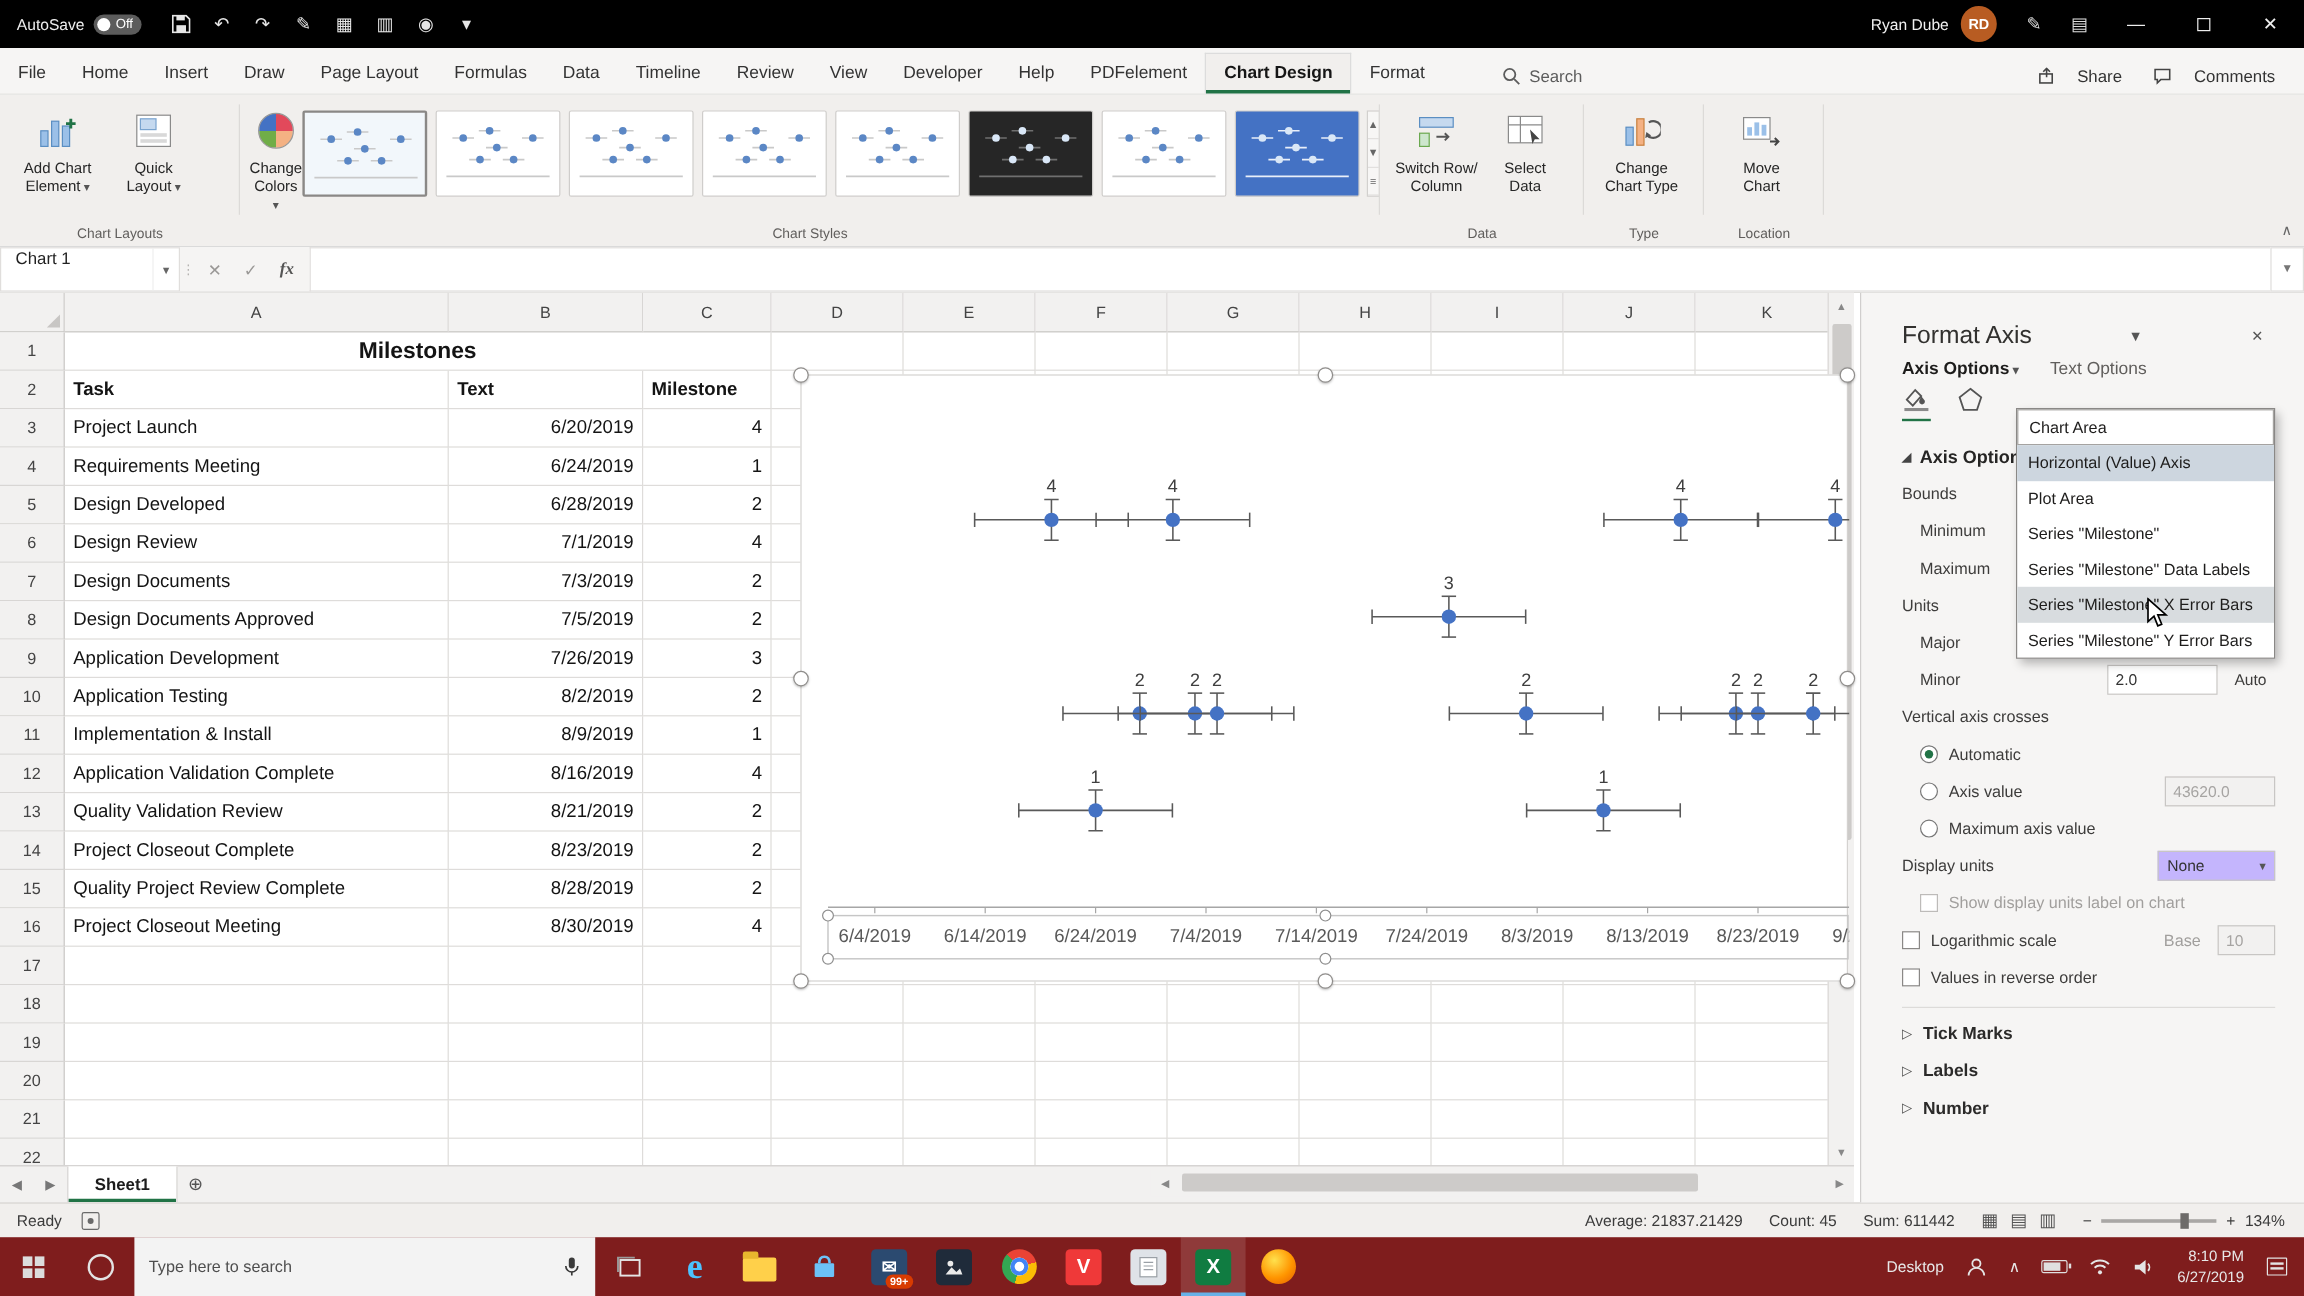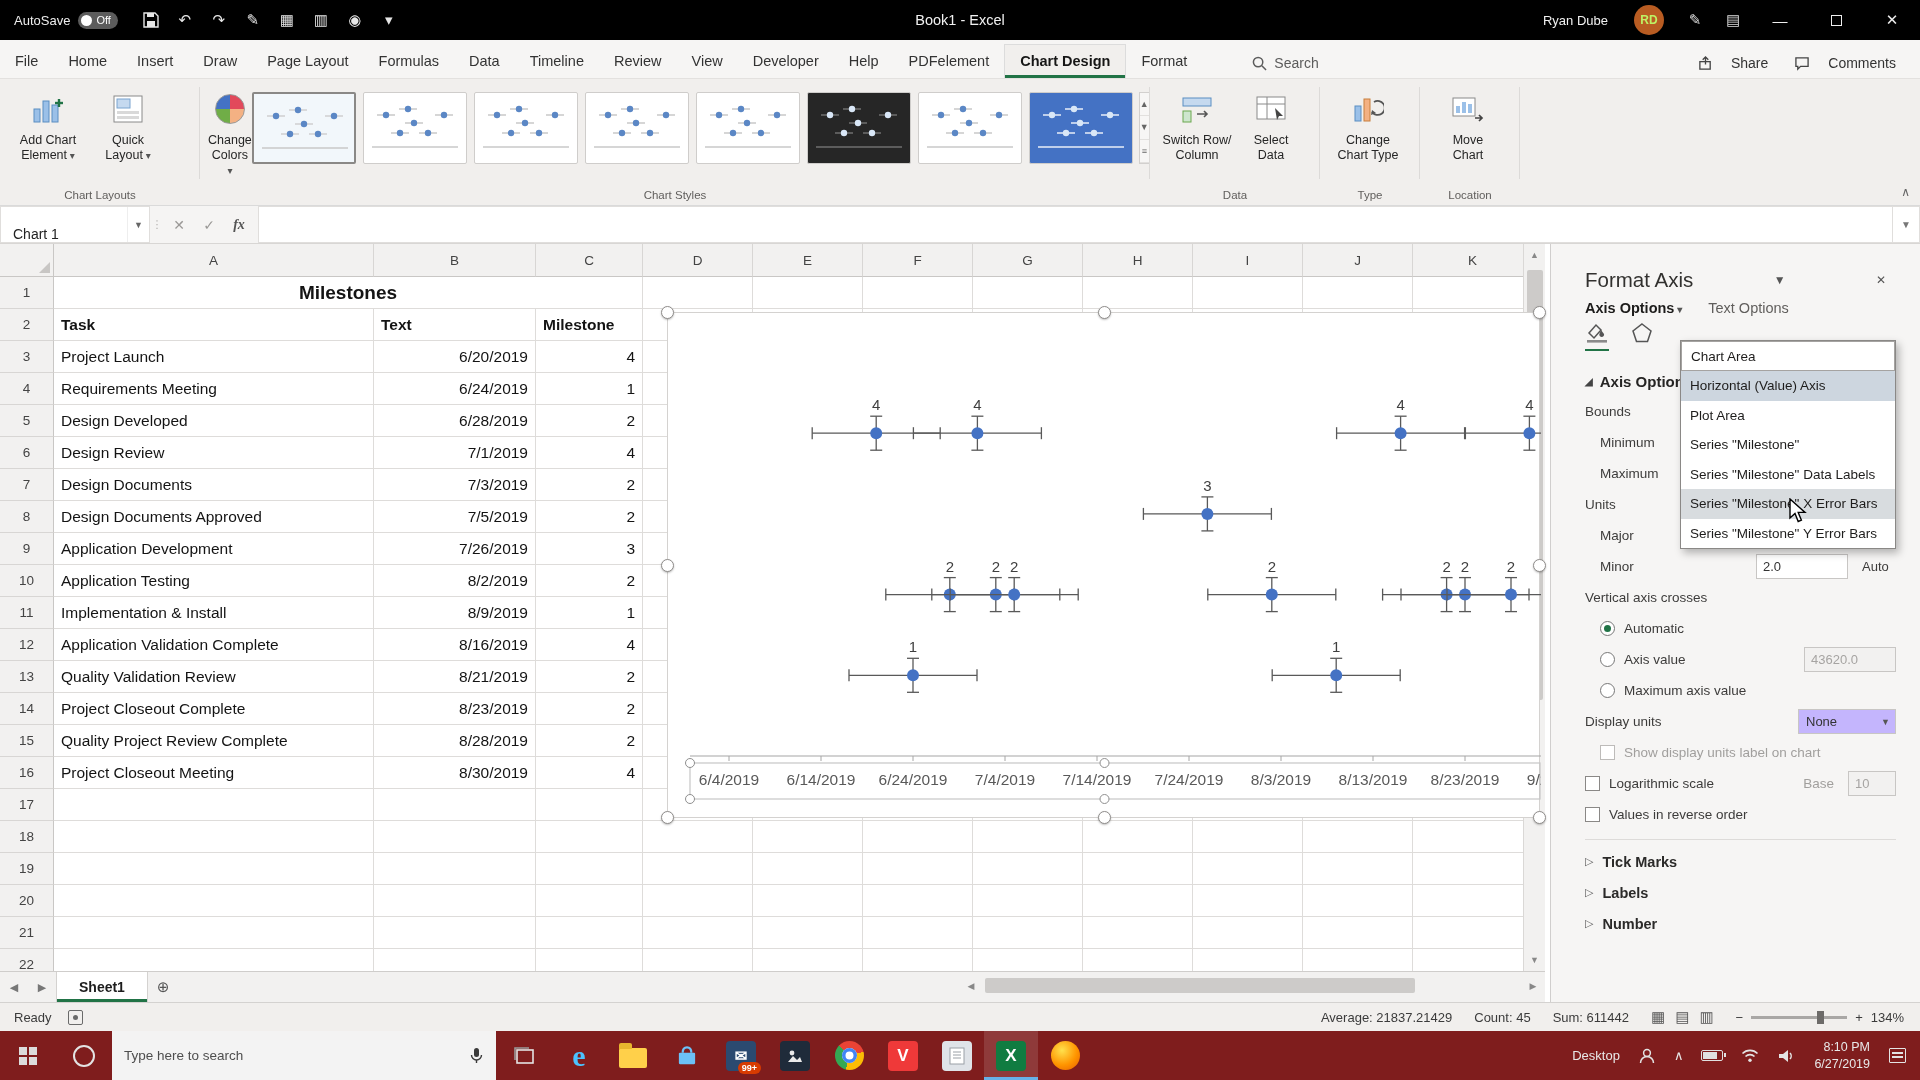--- a/index.html
+++ b/index.html
@@ -10,21 +10,21 @@
   #titlebar{position:absolute;left:0;top:0;width:1920px;height:40px;background:#000;color:#eee;display:flex;align-items:center;}
   .autosave{display:flex;align-items:center;gap:8px;padding:0 14px;font-size:13px;}
   .as-pill{display:inline-flex;align-items:center;gap:4px;background:#5c5c5c;border-radius:9px;height:17px;padding:0 7px 0 3px;font-size:11px;color:#fff;}
   .as-knob{width:11px;height:11px;border-radius:50%;background:#fff;display:inline-block;}
   .qat{display:flex;align-items:center;gap:4px;margin-left:4px;}
   .qat-btn{width:30px;height:28px;display:flex;align-items:center;justify-content:center;color:#e6e6e6;font-size:15px;}
   .qat-btn svg{display:block;}
   .tb-title{position:absolute;left:0;right:0;text-align:center;font-size:14.5px;color:#f1f1f1;pointer-events:none;}
   .tb-right{margin-left:auto;display:flex;align-items:center;height:40px;}
   .tb-user{font-size:13px;margin-right:10px;color:#f1f1f1;}
-  .avatar{width:30px;height:30px;border-radius:50%;background:#b85c22;color:#bef264;font-size:12px;font-weight:bold;display:flex;align-items:center;justify-content:center;margin-right:12px;margin-left:16px;}
+  .avatar{width:30px;height:30px;border-radius:50%;background:#b85c22;color:#ffffff;font-size:12px;font-weight:bold;display:flex;align-items:center;justify-content:center;margin-right:12px;}
   .tb-ic{width:38px;height:40px;display:flex;align-items:center;justify-content:center;color:#ddd;font-size:15px;}
   .win{width:56px;height:40px;display:flex;align-items:center;justify-content:center;color:#eee;font-size:15px;}
   .win .maxbox{width:11px;height:11px;border:1.4px solid #eee;display:inline-block;}
 
   
   #ribbontabs{position:absolute;left:0;top:40px;width:1920px;height:39px;background:#f6f5f4;display:flex;align-items:flex-end;border-bottom:1px solid #e3e1df;}
   .rtab{padding:8px 15px 9px;font-size:14.5px;color:#333;cursor:default;white-space:nowrap;}
   .rtab.active{font-weight:bold;color:#161616;background:#f1efed;border:1px solid #dcdcdc;border-bottom:none;box-shadow:inset 0 -3px 0 #217346;}
   .rt-search{display:flex;align-items:center;gap:7px;margin-left:50px;margin-bottom:7px;color:#5c5c5c;font-size:14px;}
   .rt-right{margin-left:auto;display:flex;align-items:center;gap:26px;margin-right:24px;margin-bottom:7px;font-size:14px;color:#333;}
@@ -44,21 +44,21 @@
   .thumb{width:104px;height:72px;background:#fff;border:1px solid #cfcdcb;border-radius:2px;overflow:hidden;}
   .thumb.light-selected{border:2px solid #8a8886;background:#f2f7fb;}
   .thumb.dark{background:#262626;}
   .thumb.blue{background:#4472c4;}
   .gal-scroll{width:22px;height:72px;margin-top:9px;margin-left:6px;border:1px solid #d2d0ce;background:#f7f6f5;display:flex;flex-direction:column;}
   .gal-scroll span{flex:1;display:flex;align-items:center;justify-content:center;font-size:9px;color:#666;border-bottom:1px solid #e2e0de;}
   #ribbon-collapse{position:absolute;right:10px;bottom:6px;color:#666;font-size:12px;}
 
   
   #fbar{position:absolute;left:0;top:206px;width:1920px;height:38px;background:#f5f4f3;border-bottom:1px solid #d8d6d4;display:flex;align-items:stretch;}
-  #namebox{width:150px;background:#fff;border:1px solid #e0dedc;display:flex;align-items:flex-end;padding-left:12px;font-size:14px;color:#222;}
+  #namebox{width:150px;background:#fff;border:1px solid #e0dedc;display:flex;align-items:flex-start;padding-left:12px;font-size:14px;color:#222;}
   .nb-arrow{width:22px;height:100%;display:flex;align-items:center;justify-content:center;color:#666;font-size:9px;border-left:1px solid #eee;margin-left:auto;}
   .fb-grip{width:14px;display:flex;align-items:center;justify-content:center;color:#b5b3b1;font-size:11px;}
   .fb-btn{width:30px;display:flex;align-items:center;justify-content:center;color:#9a9896;font-size:14px;}
   .fb-fx{color:#555;font-style:italic;font-family:"Liberation Serif",serif;font-weight:bold;}
   #fb-input{flex:1;background:#fff;border:1px solid #e0dedc;border-right:none;margin-left:4px;}
   .fb-exp{width:28px;display:flex;align-items:center;justify-content:center;color:#777;font-size:10px;background:#fff;border:1px solid #e0dedc;}
 
   
   #sheet{position:absolute;left:0;top:244px;width:1545px;height:727px;background:#fff;overflow:hidden;}
   #corner{position:absolute;left:0;top:0;width:54px;height:33px;background:#f2f1f0;border-right:1px solid #c9c7c5;border-bottom:1px solid #c9c7c5;}
@@ -187,21 +187,20 @@
         </svg>
       </span>
     <span class="qat-btn">↶</span>
     <span class="qat-btn">↷</span>
     <span class="qat-btn">✎</span>
     <span class="qat-btn">▦</span>
     <span class="qat-btn">▥</span>
     <span class="qat-btn">◉</span>
     <span class="qat-btn">▾</span>
   </div>
-  <div class="tb-title">Book1 - Excel</div>
   <div class="tb-right">
     <span class="tb-user">Ryan Dube</span>
     <span class="avatar">RD</span>
     <span class="tb-ic">✎</span>
     <span class="tb-ic">▤</span>
     <span class="win">—</span>
     <span class="win">
         <span class="maxbox"></span>
       </span>
     <span class="win">✕</span>

